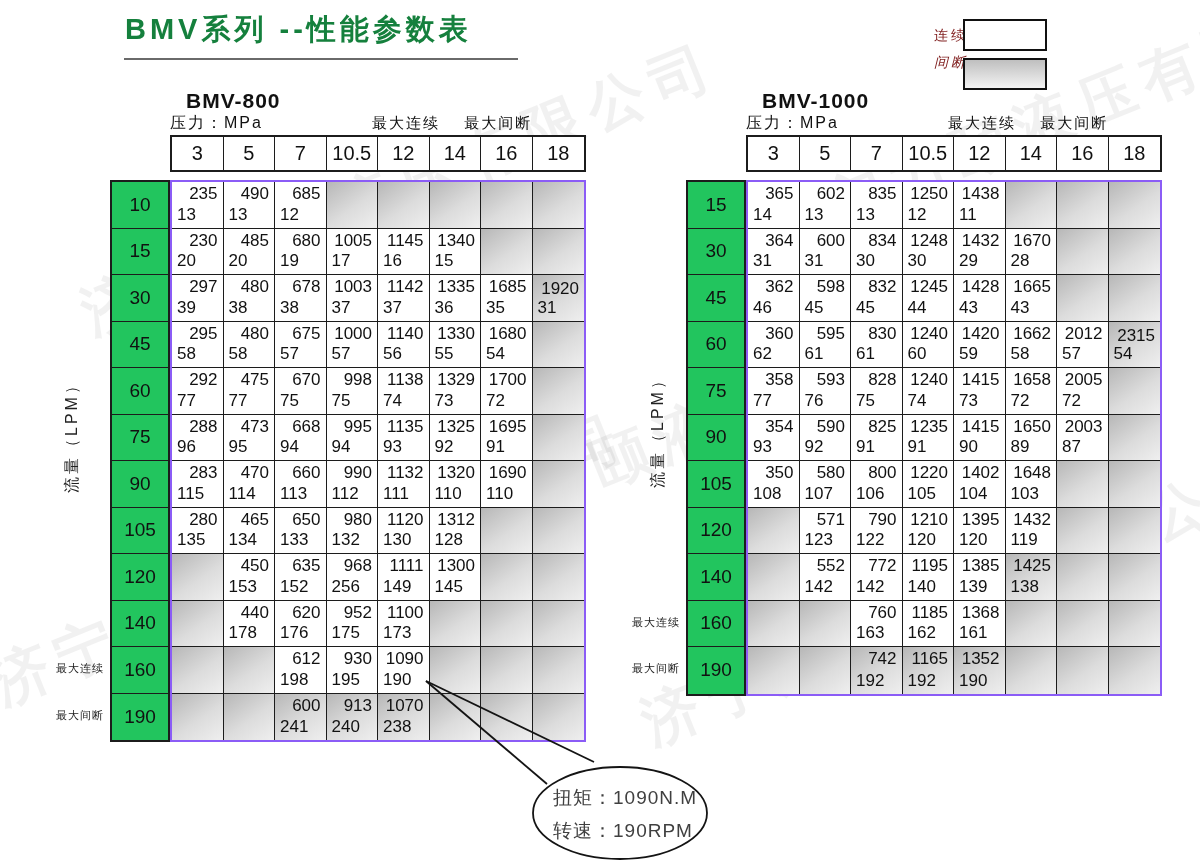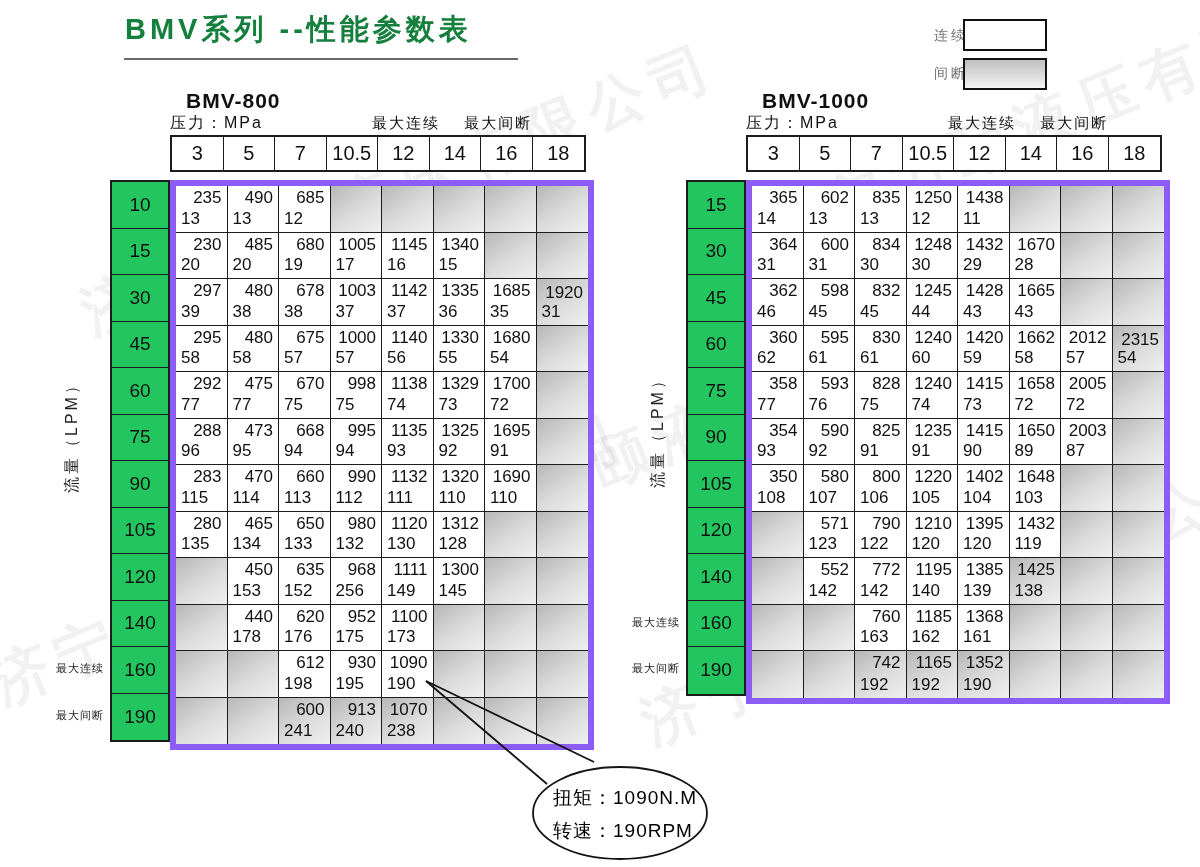--- a/index.html
+++ b/index.html
@@ -20,21 +20,21 @@
     position:absolute; font-size:58px; font-weight:bold; letter-spacing:10px;
     color:rgba(0,0,0,0.055); transform:rotate(-22deg); white-space:nowrap; pointer-events:none;
   }
   .wm1 { left:60px;  top:150px; }
   .wm2 { left:380px; top:380px; }
   .wm3 { left:740px; top:70px;  }
   .wm4 { left:-30px; top:520px; }
   .wm5 { left:620px; top:560px; }
 
   
-  .legend-label { position:absolute; font-size:14px; letter-spacing:3px; color:#737373; }
+  .legend-label { position:absolute; font-size:14px; letter-spacing:3px; color:#7f1d1d; }
   .legend-box   { position:absolute; width:80px; height:28px; border:2px solid #111; background:#fff; }
   .legend-box.grad { background:linear-gradient(to bottom,#bfbfbf 0%,#f3f3f3 100%); }
 
   
   .tbl { position:absolute; }
   .tbl-model   { position:absolute; left:76px; top:-4px; font-size:21px; font-weight:600; letter-spacing:1px; }
   .tbl-press   { position:absolute; left:60px; top:20px; font-size:16px; letter-spacing:2px; }
   .tbl-maxnote { position:absolute; left:262px; top:21px; font-size:15px; letter-spacing:2px; white-space:nowrap; }
   .tbl-maxnote span + span { margin-left:18px; }
 
@@ -55,21 +55,21 @@
   }
   .fcell {
     display:flex; align-items:center; justify-content:center;
     font-size:19px; border-bottom:1px solid #1c1c1c;
   }
   .fcell:last-child { border-bottom:none; }
 
   .grid {
     position:absolute; left:60px; top:87px; display:grid;
     grid-template-columns:repeat(8,51.5px);
-    border:6px solid #8b5cf6; background:#fff;
+    border:2px solid #8b5cf6; background:#fff;
   }
   .cell {
     display:flex; flex-direction:column; justify-content:space-between;
     border-right:1px solid #1c1c1c; border-bottom:1px solid #1c1c1c;
     font-size:17px; line-height:1.1; overflow:hidden;
   }
   .cell:nth-child(8n) { border-right:none;justify-content:flex-end; }
   .cell.lastrow { border-bottom:none; }
   .cell.gray { background:linear-gradient(145deg,#b7b7b7 0%,#dcdcdc 55%,#efefef 100%); }
   .tq { align-self:flex-end;  padding:3px 5px 0 0; }
@@ -82,38 +82,38 @@
   .side-label {
     position:absolute; width:56px; text-align:right; font-size:11px; letter-spacing:1px;
     transform:translateY(-50%); white-space:nowrap; color:#222;
   }
   .sides { position:absolute; left:-62px; top:87px; width:56px; }
 
   
   .callout-svg { position:absolute; left:0; top:0; pointer-events:none; }
   .callout-text {
     position:absolute; left:553px; top:781px; font-size:19px; letter-spacing:1px;
-    line-height:33px; color:#000000; white-space:nowrap;
+    line-height:33px; color:#404040; white-space:nowrap;
   }
 </style>
 </head>
 <body>
 
 <div class="wm wm1">济宁力颐液压有限公司</div>
 <div class="wm wm2">济宁力颐液压有限公司</div>
 <div class="wm wm3">济宁力颐液压有限公司</div>
 <div class="wm wm4">济宁力颐液压有限公司</div>
 <div class="wm wm5">济宁力颐液压有限公司</div>
 
 <div class="page-title">BMV系列 --性能参数表</div>
 <div class="title-rule"></div>
 
 <div class="legend-label" style="left:934px; top:27px;">连续</div>
 <div class="legend-box" style="left:963px; top:19px;"></div>
-<div class="legend-label" style="left:934px; top:65px;">间断</div>
+<div class="legend-label" style="left:934px; top:54px;font-style:italic;">间断</div>
 <div class="legend-box grad" style="left:963px; top:58px;"></div>
 
 <div class="tbl" style="left:110px; top:93px; width:476px; height:680px;">
   <div class="tbl-model">BMV-800</div>
   <div class="tbl-press">压力：MPa</div>
   <div class="tbl-maxnote">
     <span>最大连续</span>
     <span>最大间断</span>
   </div>
   <div class="hdr-row">

